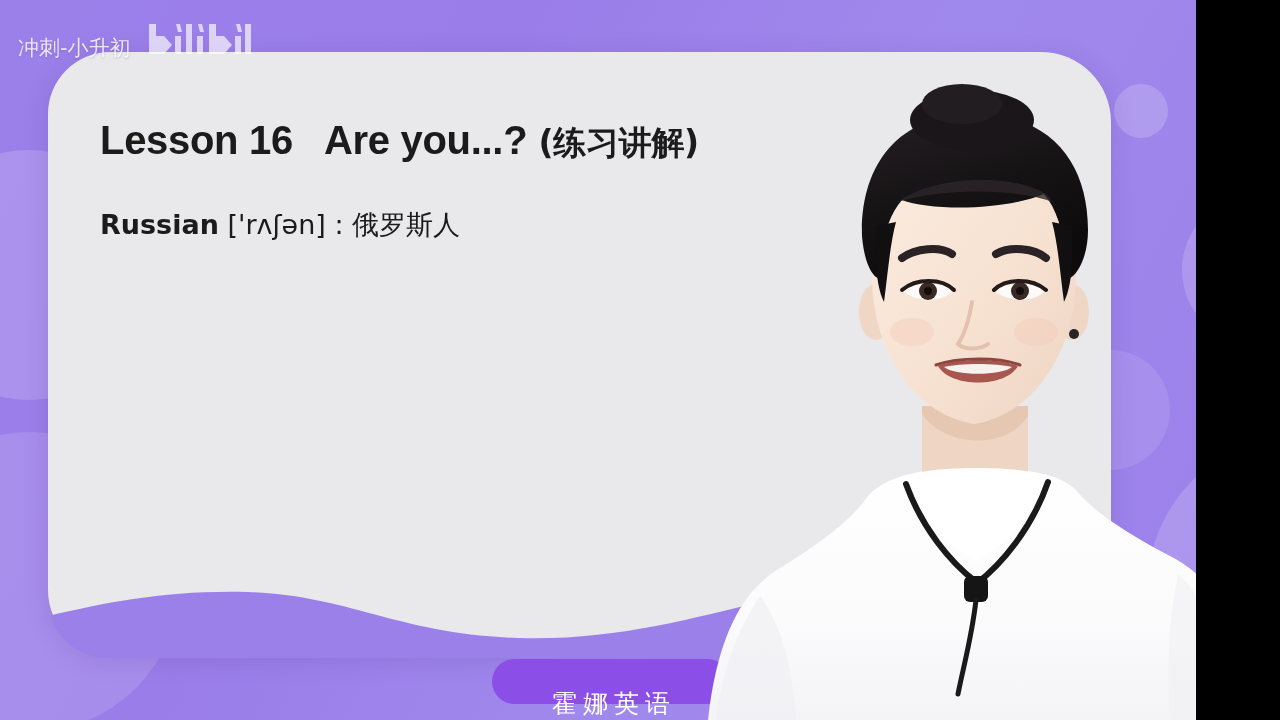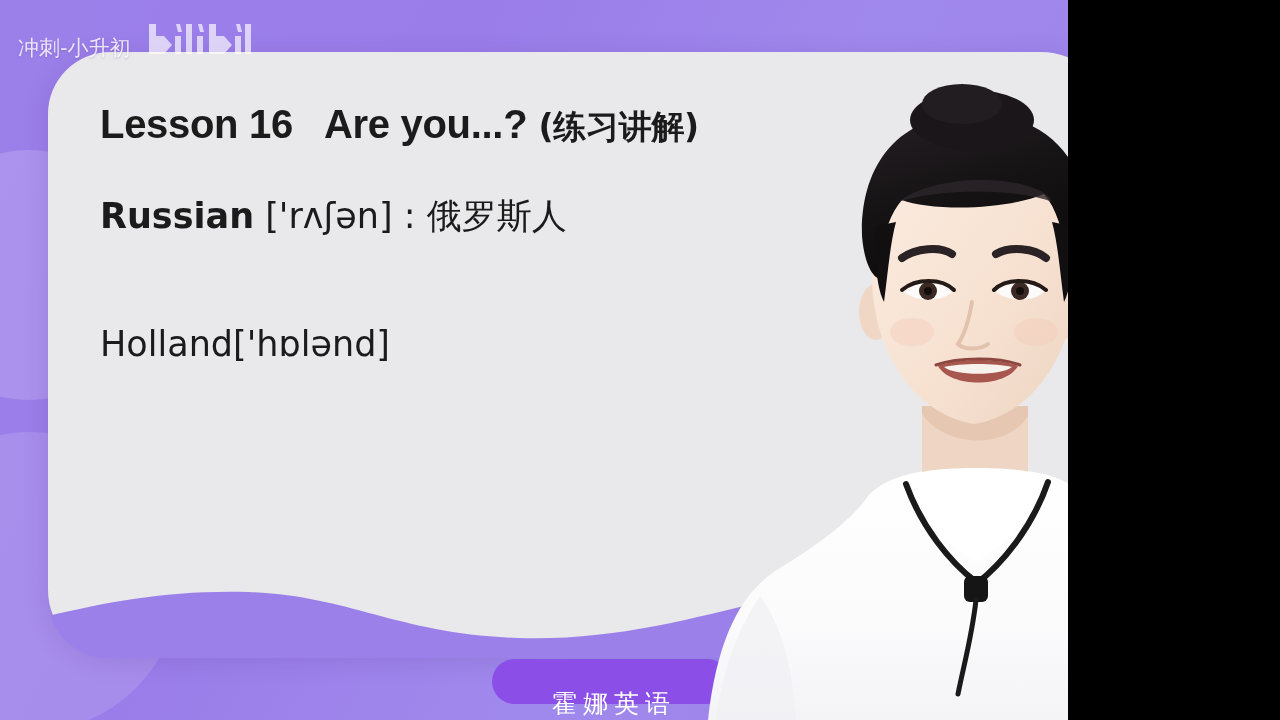--- a/index.html
+++ b/index.html
@@ -6,21 +6,21 @@
     margin: 0;
     padding: 0;
     background: #000;
   }
   body {
     font-family: "Liberation Sans", "DejaVu Sans", sans-serif;
   }
 
   #stage {
     position: relative;
-    width: 1068px;
+    width: 1196px;
     height: 720px;
     overflow: hidden;
     background: #701a75;
   }
 
   
   .bg-base {
     position: absolute;
     inset: 0;
     background: linear-gradient(118deg, #9c80ea 0%, #9a7de9 34%, #a089ec 62%, #9b80ea 100%);
@@ -92,31 +92,32 @@
     top: 50px;
     right: 40px;
   }
   .lesson-title {
     font-size: 40px;
     font-weight: bold;
     color: #1b1b1b;
     letter-spacing: -0.3px;
     white-space: pre;
     font-family: "Liberation Sans", "DejaVu Sans", sans-serif;
+    margin-top: 16px;
   }
   .lesson-title .cn {
     font-size: 33px;
     font-family: "DejaVu Sans", sans-serif;
   }
 
   .vocab-block { margin-top: 36px; }
   .vocab-block.second { margin-top: 68px; }
 
   .vocab-line {
-    font-size: 35px;
+    font-size: 27px;
     color: #1b1b1b;
     line-height: 1.72;
     white-space: pre;
     font-family: "DejaVu Sans", "Liberation Sans", sans-serif;
   }
   .vocab-line .hw { font-weight: bold; }
   .vocab-line .ipa { font-weight: normal; }
   .vocab-line .cn { font-family: "DejaVu Sans", sans-serif; }
 
   
@@ -201,21 +202,20 @@
   <div class="board">
     <div class="board-content">
 
       <div class="lesson-title"><span>Lesson 16</span><span>   </span><span>Are you...?</span><span class="cn"> (练习讲解)</span></div>
 
       <div class="vocab-block first">
         <div class="vocab-line"><span class="hw">Russian</span><span class="ipa"> ['rʌʃən]</span><span class="cn"> : 俄罗斯人</span></div>
       </div>
 
       <div class="vocab-block second">
-        <div class="vocab-line"><span>Holland</span><span class="ipa">['hɒlənd]</span></div>
       </div>
 
     </div>
 
     <div class="board-wave">
       <svg viewBox="0 0 1063 120" preserveAspectRatio="none" aria-hidden="true">
         <path d="M0,120 L0,78 C60,64 120,52 200,54 C300,57 350,96 470,100 C600,104 700,60 800,46 C900,32 980,40 1063,58 L1063,120 Z" fill="#9c80ea"></path>
       </svg>
     </div>
   </div>

